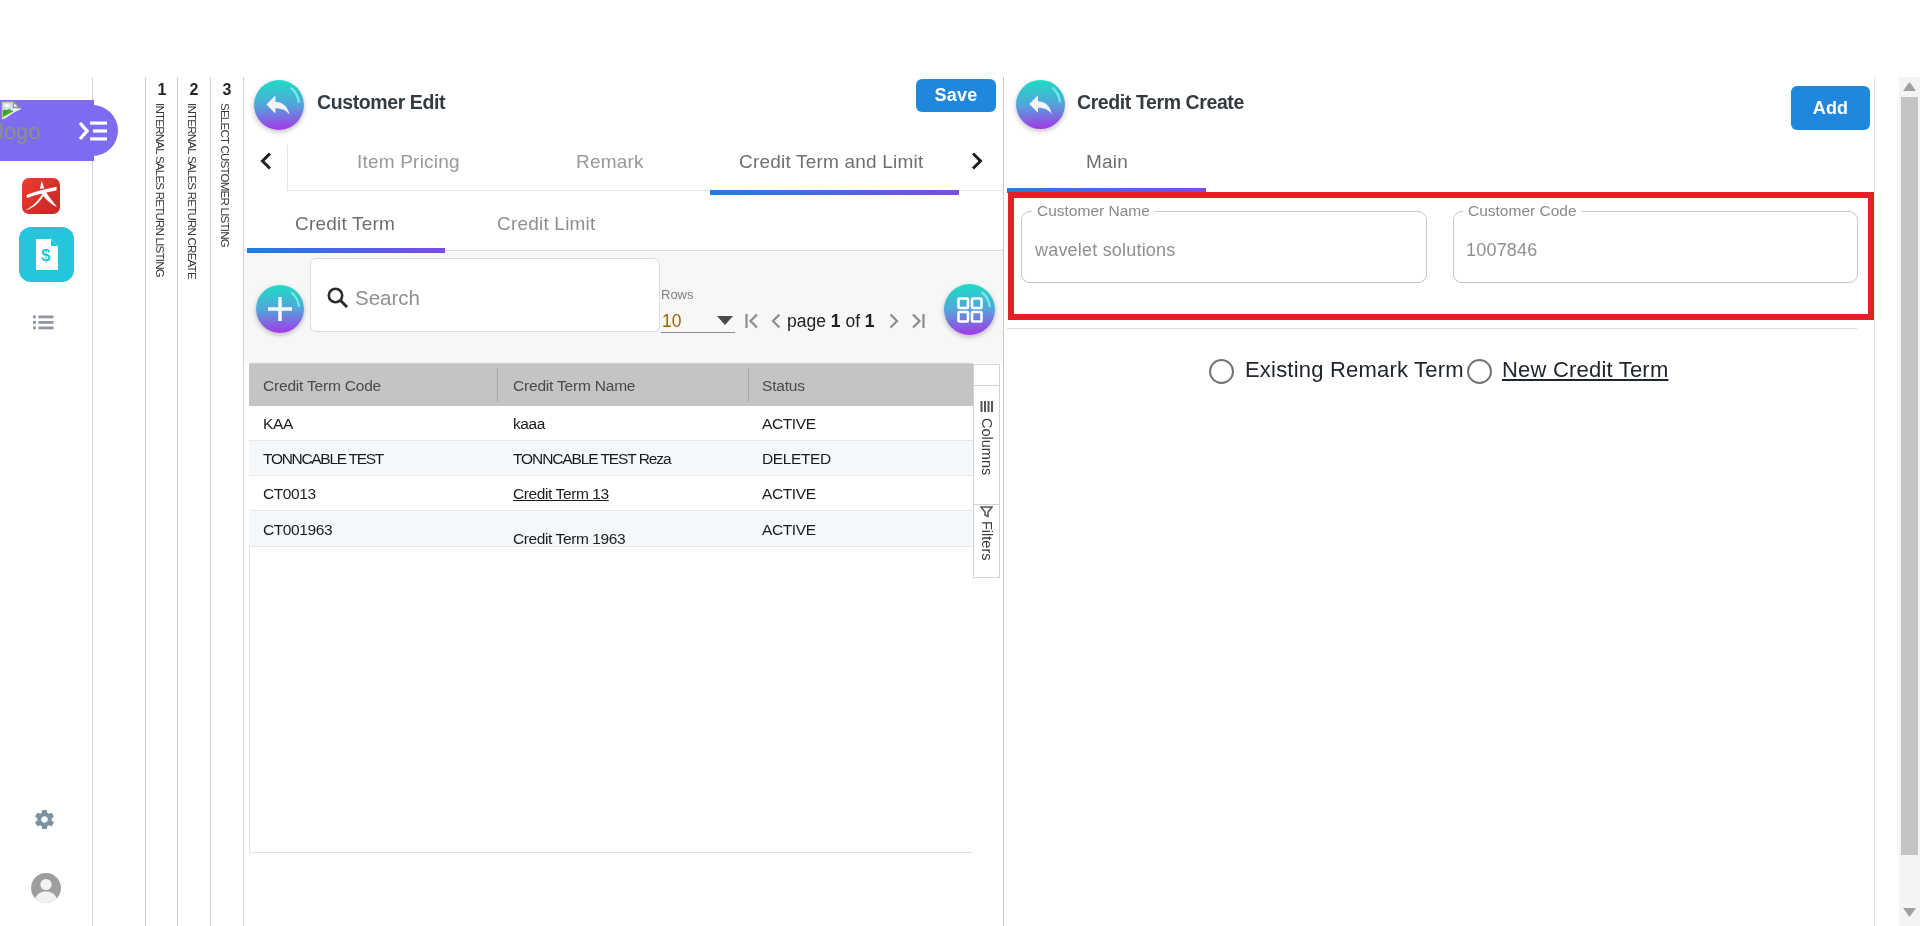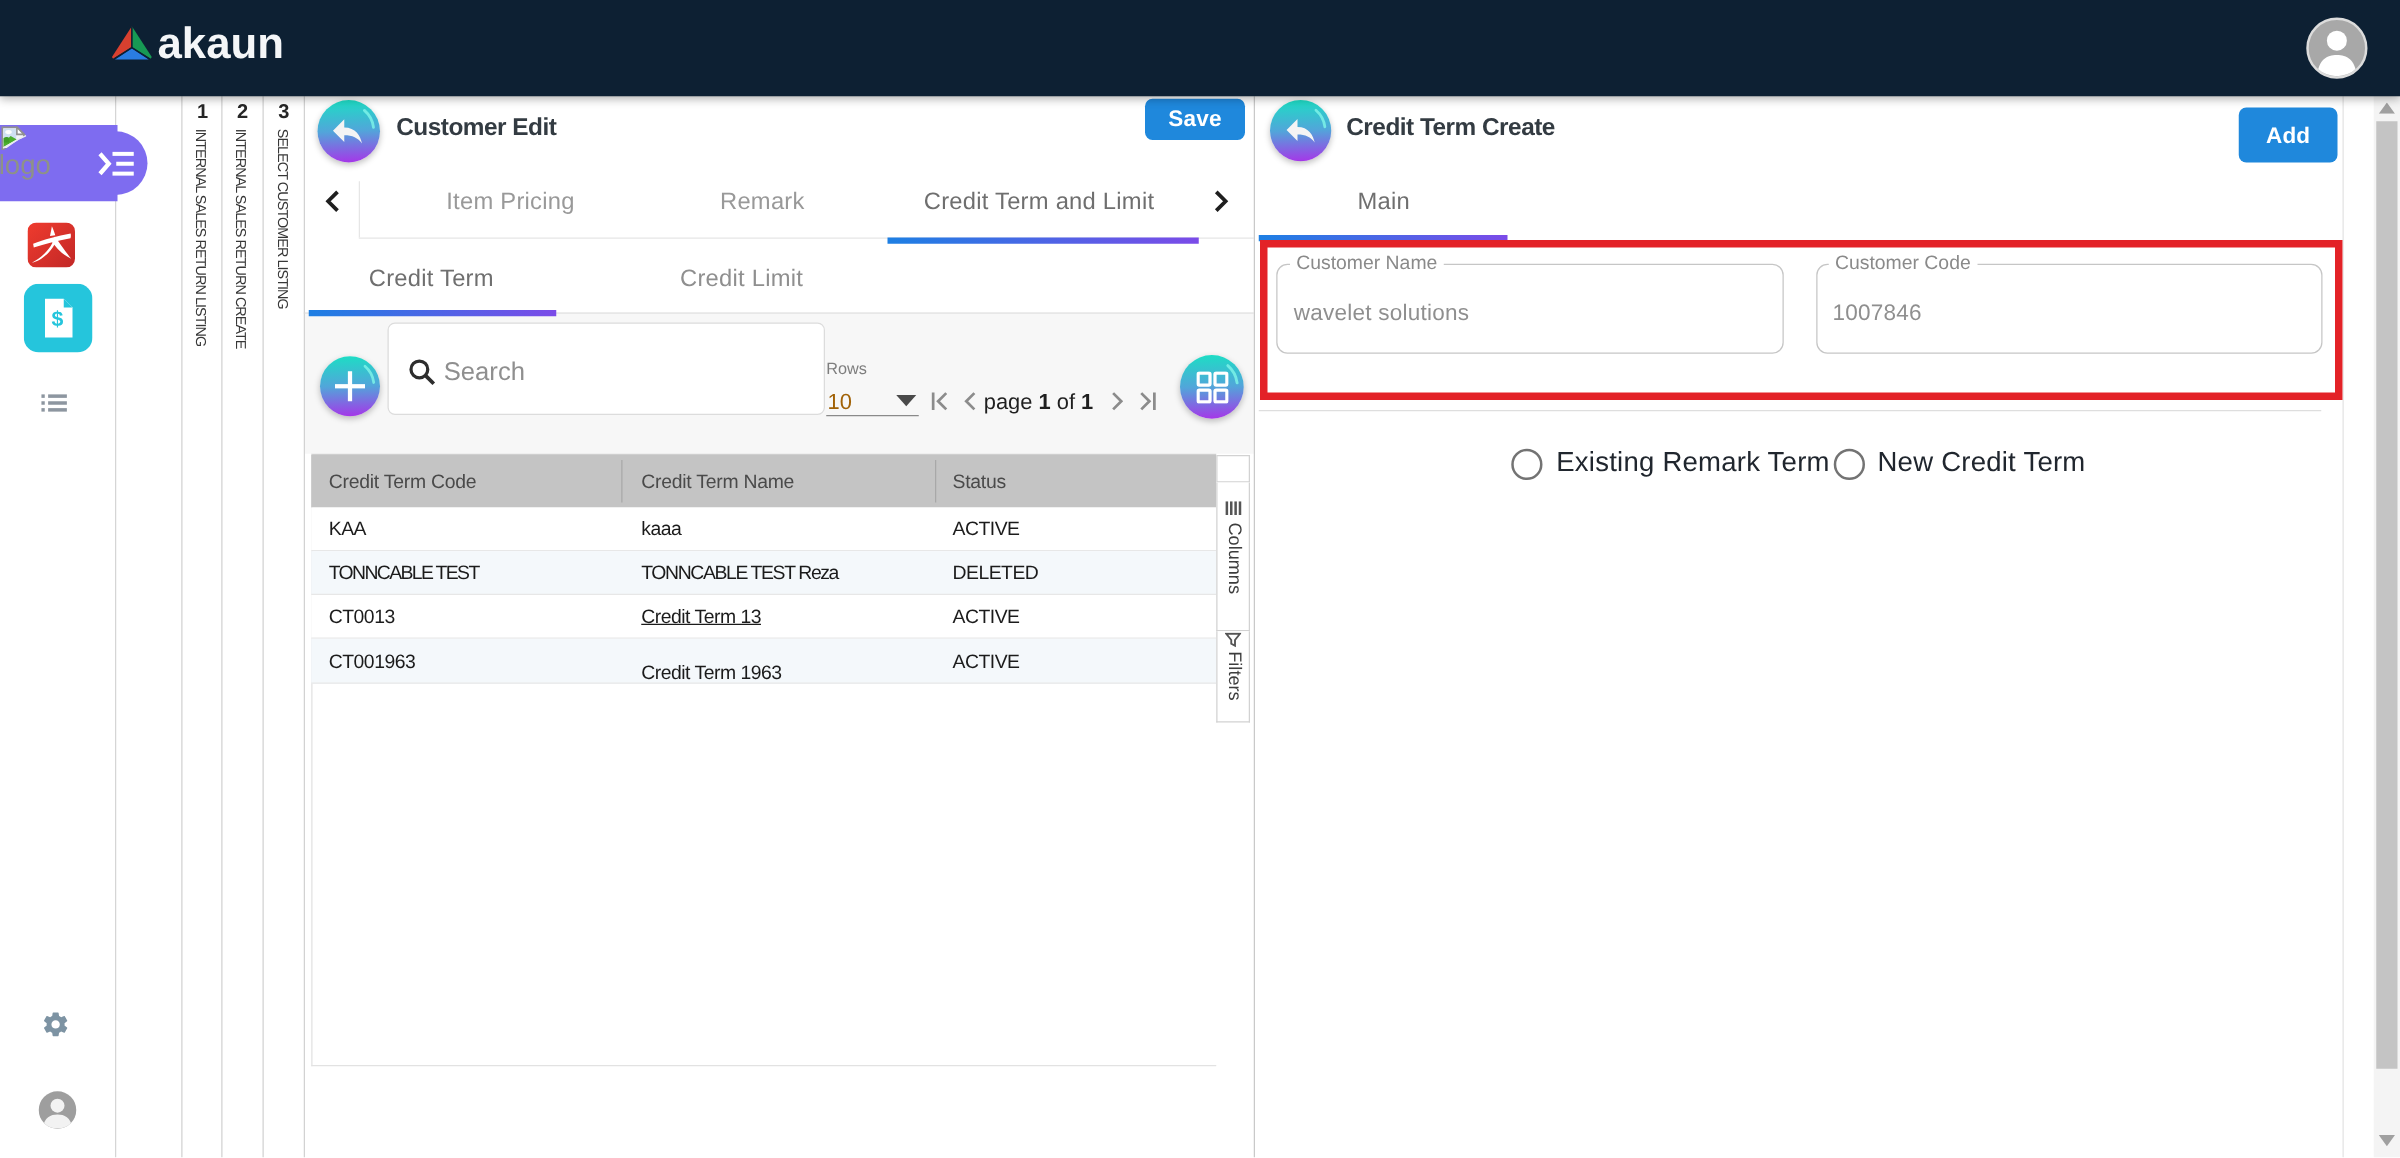--- a/index.html
+++ b/index.html
@@ -93,37 +93,20 @@
   .radio-lbl { top:356.5px; font-size:22px; color:#20262e; letter-spacing:.2px; }
 
   
   #sb-track { left:1899px; top:77px; width:21px; height:849px; background:#f4f4f4; }
   #sb-thumb { left:1901px; top:97px; width:17px; height:758px; background:#c4c4c4; }
 </style>
 </head>
 <body>
 <div id="page">
 
-  <div id="navbar" class="abs">
-    <svg class="abs" style="left:89px;top:21px" width="33" height="28" viewBox="0 0 33 29">
-      <polygon points="16.5,0 16.5,17.2 1,27 0,25.5" fill="#d8402f"></polygon>
-      <polygon points="16.5,0 16.5,17.2 32,27 33,25.5" fill="#179a54"></polygon>
-      <polygon points="16.5,18.5 2.5,27.5 30.5,27.5" fill="#2a7de1"></polygon>
-      <path d="M16.5 0 V18" stroke="#0d2033" stroke-width="1.3" fill="none"></path>
-      <path d="M16.5 17.6 L1.5 27.3" stroke="#0d2033" stroke-width="1.2" fill="none"></path>
-      <path d="M16.5 17.6 L31.5 27.3" stroke="#0d2033" stroke-width="1.2" fill="none"></path>
-    </svg>
-    <div id="logo-text" class="abs">akaun</div>
-    <div id="nav-avatar" class="abs">
-      <svg width="45" height="45" viewBox="0 0 45 45">
-        <circle cx="22.5" cy="16.5" r="8" fill="#fff"></circle>
-        <path d="M6.5 45 C8 31.5 14.5 28 22.5 28 C30.5 28 37 31.5 38.5 45 Z" fill="#fff"></path>
-      </svg>
-    </div>
-  </div>
 
   <div id="sidebar" class="abs"></div>
   <div id="pill-bulge" class="abs"></div>
   <div id="pill" class="abs"></div>
   <div id="logo-alt" class="abs">logo</div>
 
   <svg class="abs" style="left:1px;top:101px;z-index:24" width="20" height="19" viewBox="0 0 20 19">
     <path d="M0.8 0.8 H12.5 L18.2 6.5 V18.2 H0.8 Z" fill="#f3f5f8" stroke="#909090" stroke-width="1.5"></path>
     <path d="M1.8 1.8 H12 V10 L1.8 13 Z" fill="#cfe0f2"></path>
     <path d="M1.8 13 L7.5 7.8 L12.5 10.5 L13.5 10 L1.8 16.5 Z" fill="#4caf2e"></path>
@@ -209,21 +192,21 @@
   <div class="abs tab-lbl" style="left:576px;top:151px;">Remark</div>
   <div class="abs tab-lbl" style="left:739px;top:151px;color:#6f6f6f;">Credit Term and Limit</div>
   <svg class="abs" style="left:971px;top:152px" width="12" height="18" viewBox="0 0 12 18">
       <path d="M2 1.5 L9.5 9 L2 16.5" fill="none" stroke="#1f1f1f" stroke-width="3"></path>
     </svg>
   <div id="lp-vline1" class="abs"></div>
   <div id="lp-hline1" class="abs"></div>
   <div class="abs grad-underline" style="left:710px;top:190px;width:249px;height:4.5px;"></div>
 
   <div class="abs tab-lbl" style="left:295px;top:213px;color:#6f6f6f;">Credit Term</div>
-  <div class="abs tab-lbl" style="left:497px;top:213px;color:#8f8f8f;margin-left:47px;">Credit Limit</div>
+  <div class="abs tab-lbl" style="left:497px;top:213px;color:#8f8f8f;">Credit Limit</div>
   <div id="lp-hline2" class="abs"></div>
   <div id="toolbar-bg" class="abs"></div>
   <div class="abs grad-underline" style="left:247px;top:247.5px;width:198px;height:5px;z-index:2;"></div>
 
   <div class="abs grad-btn" style="left:256px;top:285px;width:48px;height:48px;z-index:3"></div>
   <svg class="abs" style="left:267px;top:296px;z-index:4" width="26" height="26" viewBox="0 0 26 26">
     <rect x="11.3" y="1" width="3.4" height="24" fill="#fff"></rect>
     <rect x="1" y="11.3" width="24" height="3.4" fill="#fff"></rect>
   </svg>
 
@@ -324,21 +307,21 @@
   <div class="fs-label abs" style="left:1032px;">Customer Name</div>
   <div class="fs-value abs" style="left:1035px;">wavelet solutions</div>
   <div class="fieldset abs" style="left:1453px;width:405px;"></div>
   <div class="fs-label abs" style="left:1463px;">Customer Code</div>
   <div class="fs-value abs" style="left:1466px;">1007846</div>
   <div id="rp-sep" class="abs"></div>
 
   <div class="radio abs" style="left:1209px;"></div>
   <div class="radio-lbl abs" style="left:1245px;">Existing Remark Term</div>
   <div class="radio abs" style="left:1467px;"></div>
-  <div class="radio-lbl abs" style="left:1502px;">New Credit Term</div>
+  <div class="radio-lbl abs" style="left:1502px;text-decoration:underline;">New Credit Term</div>
 
   <svg class="abs" style="left:254px;top:80px;z-index:9" width="50" height="50" viewBox="0 0 48 48">
     <path d="M36 8 A 20.5 20.5 0 0 1 43 21" fill="none" stroke="#7df2e8" stroke-width="2.2" stroke-linecap="round" opacity="0.85"></path>
   </svg>
   <svg class="abs" style="left:1016px;top:80px;z-index:9" width="49" height="49" viewBox="0 0 48 48">
     <path d="M36 8 A 20.5 20.5 0 0 1 43 21" fill="none" stroke="#7df2e8" stroke-width="2.2" stroke-linecap="round" opacity="0.85"></path>
   </svg>
   <svg class="abs" style="left:256px;top:285px;z-index:9" width="48" height="48" viewBox="0 0 48 48">
     <path d="M36 8 A 20.5 20.5 0 0 1 43 21" fill="none" stroke="#7df2e8" stroke-width="2.2" stroke-linecap="round" opacity="0.85"></path>
   </svg>

